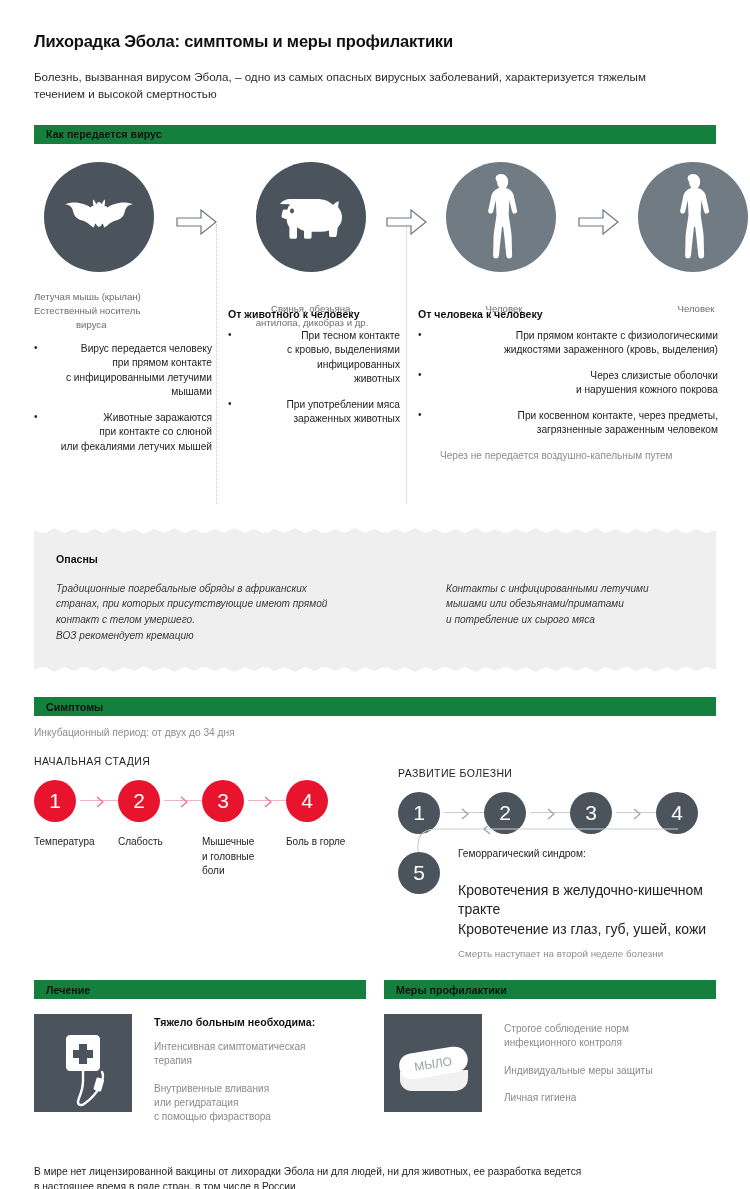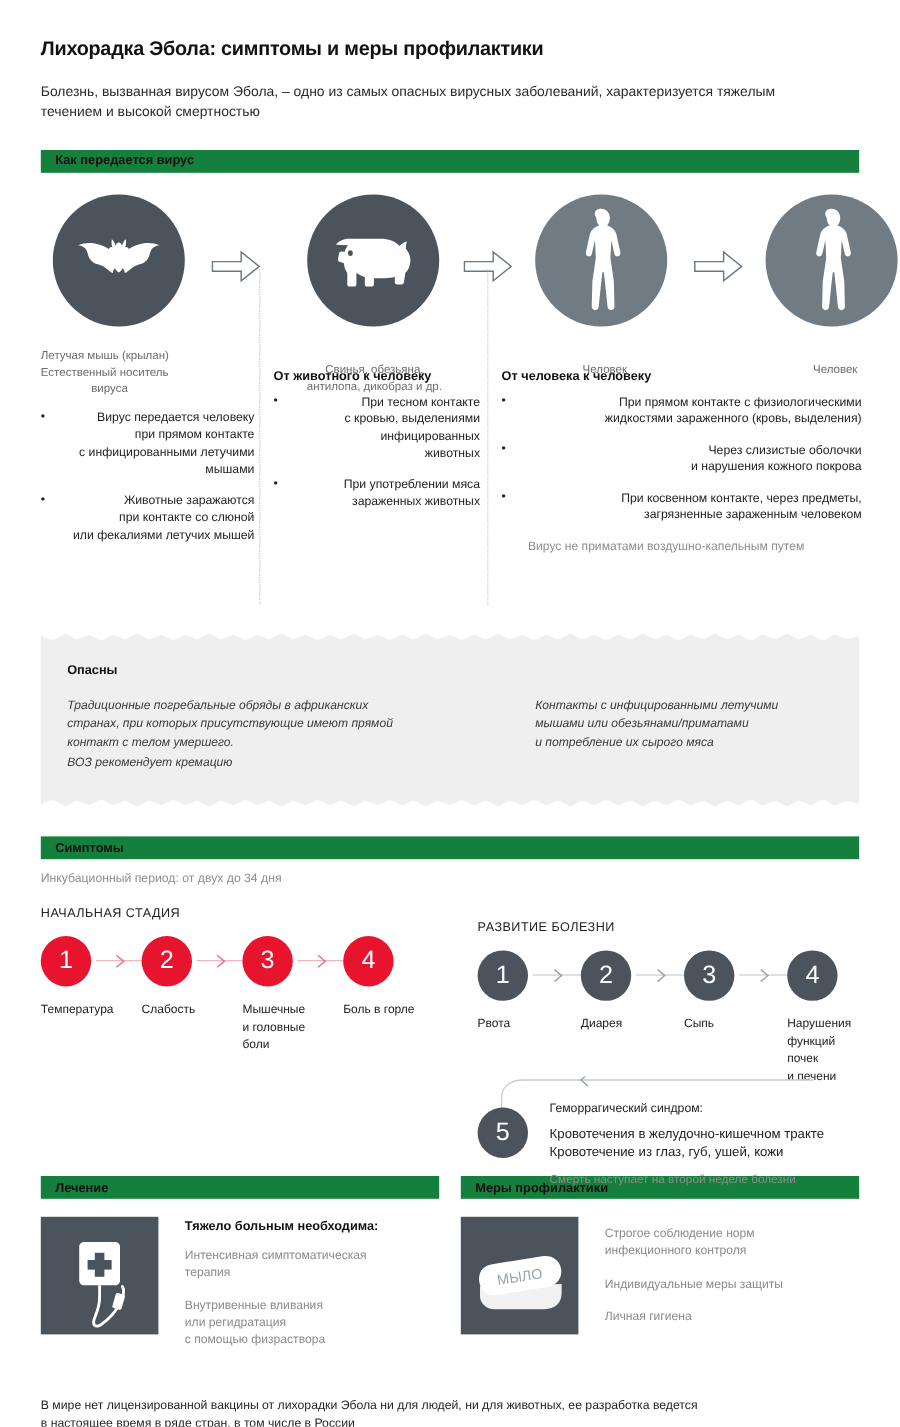--- a/index.html
+++ b/index.html
@@ -100,21 +100,21 @@
   .conn { position: absolute; top: 20px; height: 1px; }
   .chev { position: absolute; top: 14px; }
   .steplabels { position: relative; height: 58px; margin-top: 9px; }
   .sl { position: absolute; font-size: 10px; color: #222; line-height: 1.45; }
 
   
   .five { position: relative; margin-top: 6px; height: 78px; }
   .five .step { top: 8px; }
   .five .txt { position: absolute; left: 60px; top: 4px; }
   .five .t1 { font-size: 10.2px; color: #222; }
-  .five .t2 { font-size: 11px; color: #222; line-height: 1.38; margin-top: 8px; }
+  .five .t2 { font-size: 14px; color: #222; line-height: 1.38; margin-top: 22px; }
   .five .t3 { font-size: 9.8px; color: #8d8d8d; margin-top: 9px; }
 
   
   .panelrow { display: flex; gap: 18px; margin-top: 15px; }
   .panel { width: 337px; display: flex; }
   .icon-box { width: 98px; height: 98px; background: #4b535c; flex: none; }
   .panel .ptxt { margin-left: 22px; padding-top: 2px; }
   .ptxt .ph { font-size: 10.6px; font-weight: bold; color: #111; margin-bottom: 12px; }
   .ptxt p { font-size: 10.1px; color: #8a8a8a; line-height: 1.42; margin-bottom: 13px; }
 
@@ -229,21 +229,21 @@
     <div class="col" style="left:384px;width:300px;top:-34px;">
       <div class="colhead">От человека к человеку</div>
       <ul class="blist">
         <li style="white-space:pre-line;">При прямом контакте с физиологическими
 жидкостями зараженного (кровь, выделения)</li>
         <li style="white-space:pre-line;">Через слизистые оболочки
 и нарушения кожного покрова</li>
         <li style="white-space:pre-line;">При косвенном контакте, через предметы,
 загрязненные зараженным человеком</li>
       </ul>
-      <div class="note" style="padding-left:22px;">Вирус не приматами воздушно-капельным путем</div>
+      <div class="note" style="padding-left:22px;">Через не передается воздушно-капельным путем</div>
     </div>
   </div>
 
   <div class="torn-wrap" style="margin-top:26px;">
     <div class="torn">
       <svg class="zig top" viewBox="0 0 680 7" preserveAspectRatio="none">
         <path d="M0 7 L0 3 L10 7 L20 1 L30 6 L40 2 L50 7 L60 2 L70 6 L80 1 L90 6 L100 2 L110 7 L120 2 L130 6 L140 1 L150 6 L160 2 L170 7 L180 2 L190 6 L200 1 L210 6 L220 2 L230 7 L240 2 L250 6 L260 1 L270 6 L280 2 L290 7 L300 2 L310 6 L320 1 L330 6 L340 2 L350 7 L360 2 L370 6 L380 1 L390 6 L400 2 L410 7 L420 2 L430 6 L440 1 L450 6 L460 2 L470 7 L480 2 L490 6 L500 1 L510 6 L520 2 L530 7 L540 2 L550 6 L560 1 L570 6 L580 2 L590 7 L600 2 L610 6 L620 1 L630 6 L640 2 L650 7 L660 2 L670 6 L680 3 L680 7 Z" fill="#efefef"></path>
       </svg>
       <svg class="zig bot" viewBox="0 0 680 7" preserveAspectRatio="none">
         <path d="M0 0 L0 4 L10 0 L20 6 L30 1 L40 5 L50 0 L60 5 L70 1 L80 6 L90 1 L100 5 L110 0 L120 5 L130 1 L140 6 L150 1 L160 5 L170 0 L180 5 L190 1 L200 6 L210 1 L220 5 L230 0 L240 5 L250 1 L260 6 L270 1 L280 5 L290 0 L300 5 L310 1 L320 6 L330 1 L340 5 L350 0 L360 5 L370 1 L380 6 L390 1 L400 5 L410 0 L420 5 L430 1 L440 6 L450 1 L460 5 L470 0 L480 5 L490 1 L500 6 L510 1 L520 5 L530 0 L540 5 L550 1 L560 6 L570 1 L580 5 L590 0 L600 5 L610 1 L620 6 L630 1 L640 5 L650 0 L660 5 L670 1 L680 4 L680 0 Z" fill="#efefef"></path>
@@ -321,29 +321,20 @@
         </div>
         <div class="step dark" style="left:172px;">3</div>
         <div class="conn" style="left:218px;width:40px;background:#c8cdd2;"></div>
         <div class="chev" style="left:235px;">
           <svg width="9" height="12" viewBox="0 0 9 12">
               <path d="M1 1l6 5-6 5" fill="none" stroke="#9aa2aa" stroke-width="1.2"></path>
             </svg>
         </div>
         <div class="step dark" style="left:258px;">4</div>
       </div>
-      <div class="steplabels" style="height:62px;">
-        <div class="sl" style="left:0px;width:80px;white-space:pre-line;">Рвота</div>
-        <div class="sl" style="left:86px;width:80px;white-space:pre-line;">Диарея</div>
-        <div class="sl" style="left:172px;width:80px;white-space:pre-line;">Сыпь</div>
-        <div class="sl" style="left:258px;width:70px;white-space:pre-line;">Нарушения
-функций
-почек
-и печени</div>
-      </div>
 
       <div class="five">
         <svg style="position:absolute;left:-2px;top:-18px;" width="290" height="34" viewBox="0 0 290 34">
           <path d="M282 3 H40 C30 3 22 8 22 18 V28" fill="none" stroke="#c8cdd2" stroke-width="1.1"></path>
           <path d="M94 -2 L88 3 L94 8" fill="none" stroke="#9aa2aa" stroke-width="1.2"></path>
         </svg>
         <div class="step dark" style="left:0px;">5</div>
         <div class="txt">
           <div class="t1">Геморрагический синдром:</div>
           <div class="t2" style="white-space:pre-line;">Кровотечения в желудочно-кишечном тракте

